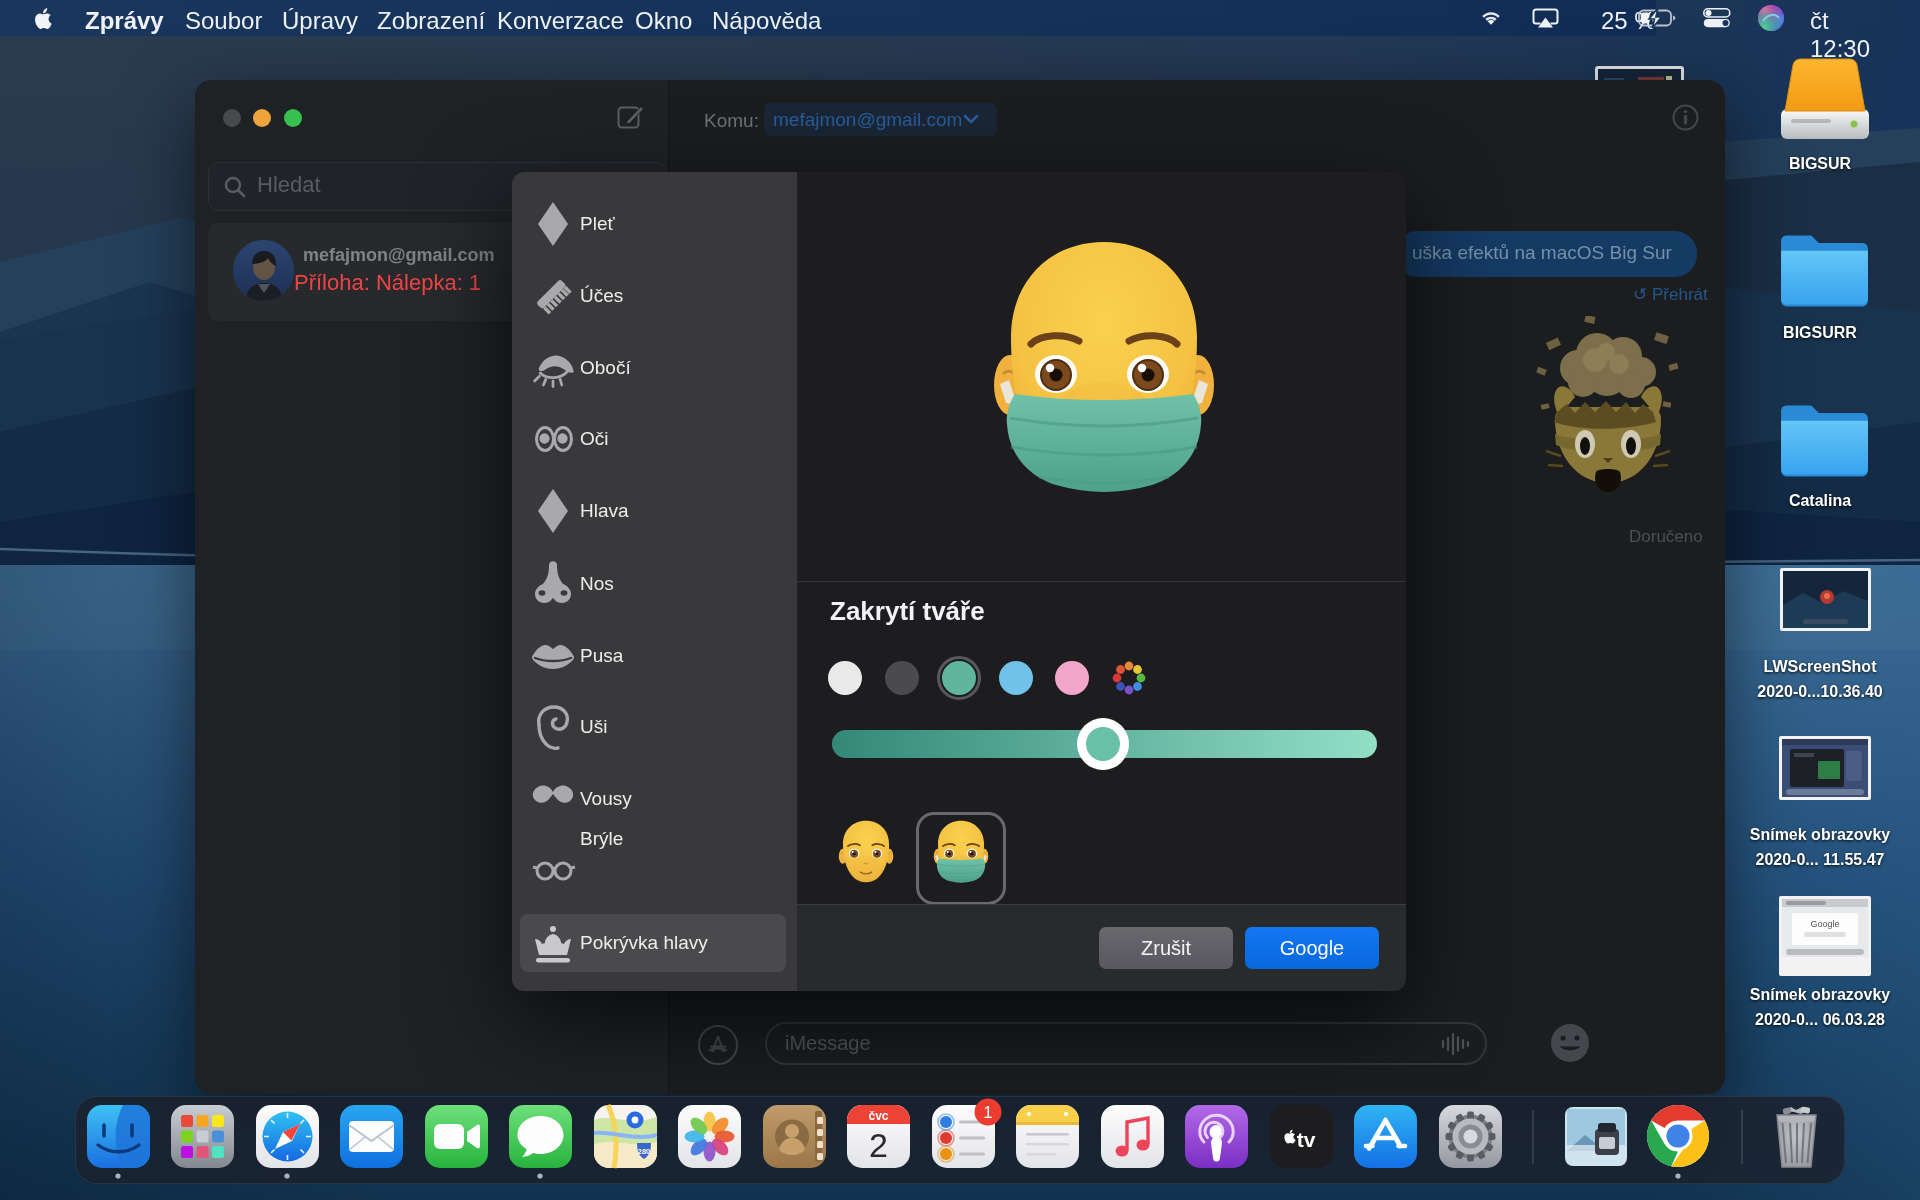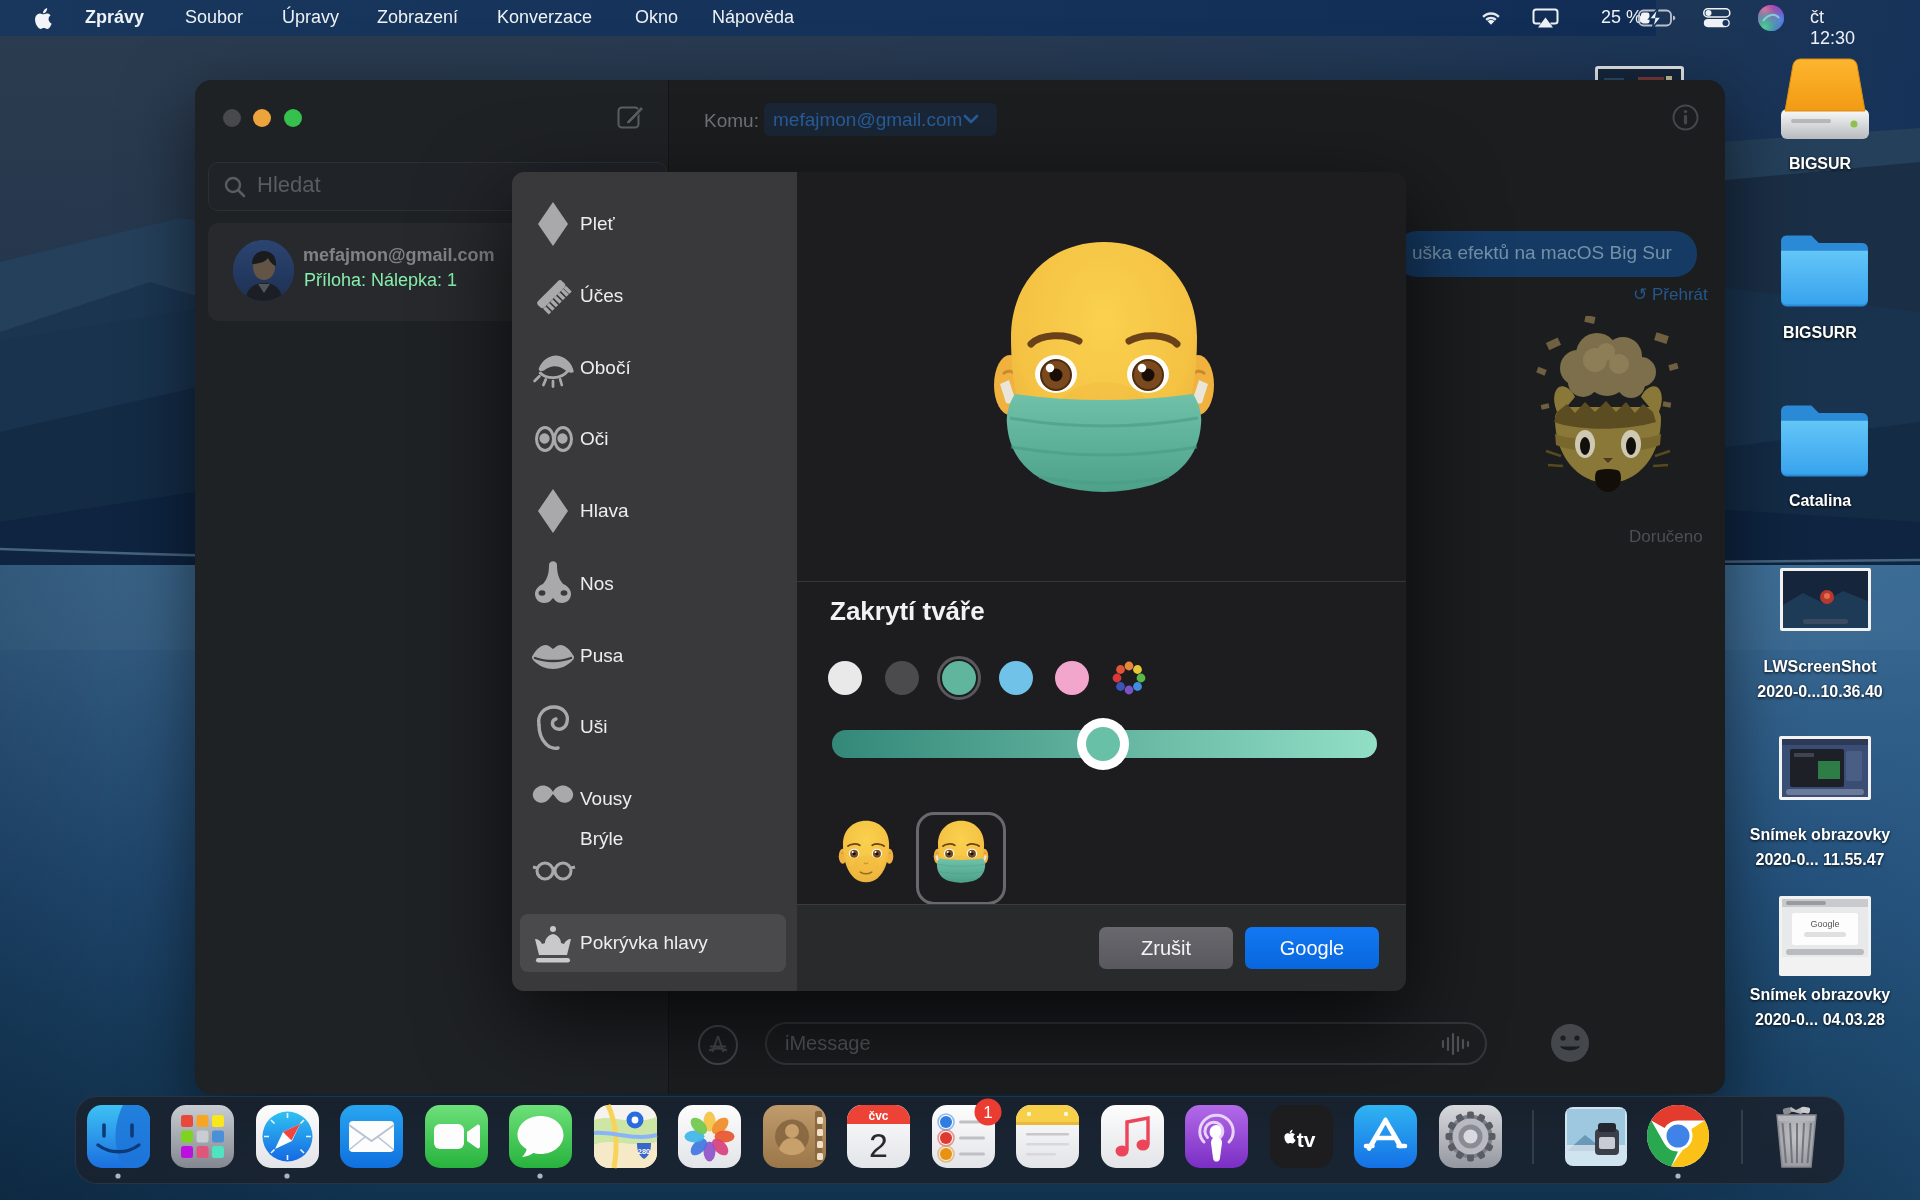--- a/index.html
+++ b/index.html
@@ -48,21 +48,21 @@
     <polygon points="0,522 260,482 560,532 900,497 1240,537 1600,502 1920,522 1920,620 0,620" fill="#0e2440"></polygon>
 
     <rect x="0" y="565" width="1920" height="635" fill="url(#water)"></rect>
     <rect x="0" y="565" width="1920" height="85" fill="#47759c" opacity="0.45"></rect>
     <path d="M0 549 Q 300 560 600 564 T 1200 566 T 1920 560" stroke="#7da3bd" stroke-width="2.5" fill="none" opacity="0.5"></path>
     <rect x="0" y="565" width="1920" height="635" fill="url(#waterx)"></rect>
   </svg>
 
   <div class="abs" id="menubar" style="left:0;top:0;width:1656px;height:36px;
        background:linear-gradient(90deg,#19375d 0%,#15335a 55%,#112d55 100%);
-       color:#eef1f5;font-size:18px;">
+       color:#eef1f5;font-size:24px;">
     <svg class="abs" style="left:33px;top:7px;" width="19" height="23" viewBox="0 0 17 20">
       <path fill="#f2f4f7" d="M13.9 10.6c0-2.2 1.8-3.3 1.9-3.4-1-1.5-2.6-1.7-3.2-1.7-1.4-.1-2.7.8-3.4.8-.7 0-1.8-.8-2.9-.8C4.8 5.5 3.4 6.4 2.6 7.8 1 10.6 2.2 14.7 3.8 17c.8 1.1 1.7 2.4 2.9 2.3 1.2 0 1.6-.7 3-.7s1.8.7 3 .7 2-1.1 2.8-2.2c.9-1.3 1.2-2.5 1.2-2.6 0 0-2.4-.9-2.8-3.9zM11.7 3.9c.6-.8 1.1-1.9 1-3-.9 0-2.1.6-2.7 1.4-.6.7-1.2 1.9-1 3 1.1.1 2.1-.6 2.7-1.4z"></path>
     </svg>
     <span class="abs" style="left:85px;top:7px;font-weight:bold;">Zprávy</span>
     <span class="abs" style="left:185px;top:7px;">Soubor</span>
     <span class="abs" style="left:282px;top:7px;">Úpravy</span>
     <span class="abs" style="left:377px;top:7px;">Zobrazení</span>
     <span class="abs" style="left:497px;top:7px;">Konverzace</span>
     <span class="abs" style="left:635px;top:7px;">Okno</span>
     <span class="abs" style="left:712px;top:7px;">Nápověda</span>
@@ -178,21 +178,21 @@
             </linearGradient>
           </defs>
         <rect width="61" height="61" fill="url(#avbg)"></rect>
         <ellipse cx="31" cy="27" rx="11" ry="13" fill="#8a7460"></ellipse>
         <path d="M19 24c0-9 6-13 12-13s13 4 12 15c-5-2-7-6-8-8-3 4-9 6-16 6z" fill="#23262b"></path>
         <path d="M12 61c2-14 10-18 19-18s17 4 19 18z" fill="#262b33"></path>
         <path d="M25 44h12l-6 9z" fill="#70757c"></path>
       </svg>
     </div>
     <span class="abs" style="left:108px;top:165px;font-size:18px;font-weight:bold;color:#7f8387;">mefajmon@gmail.com</span>
-    <span class="abs" style="left:109px;top:190px;font-size:18px;color:#86efac;">Příloha: Nálepka: 1</span>
+    <span class="abs" style="left:99px;top:190px;font-size:22px;color:#ef4444;">Příloha: Nálepka: 1</span>
 
     <div class="abs" style="left:1200px;top:151px;width:302px;height:46px;background:#153a64;
          border-radius:22px;"></div>
     <span class="abs" style="left:1217px;top:162px;font-size:19px;color:#7591a8;">uška efektů na macOS Big Sur</span>
     <span class="abs" style="left:1438px;top:204px;font-size:17px;color:#25578c;">↺ Přehrát</span>
 
     <svg class="abs" style="left:1338px;top:236px;" width="150" height="186" viewBox="0 0 150 186">
       <g>
 
         <g fill="#6e6040">
@@ -516,21 +516,21 @@
         <rect width="86" height="58" fill="#e8e9ea"></rect>
         <rect x="0" y="0" width="86" height="8" fill="#c9cacd"></rect>
         <rect x="4" y="2" width="40" height="4" rx="2" fill="#9a9ba0"></rect>
         <rect x="10" y="14" width="66" height="32" rx="2" fill="#fdfdfd"></rect>
         <text x="43" y="28" font-size="9" fill="#555" text-anchor="middle" font-family="Liberation Sans">Google</text>
         <rect x="22" y="33" width="42" height="5" rx="2.5" fill="#dfe0e2"></rect>
         <rect x="4" y="50" width="78" height="6" rx="3" fill="#b9bbbf"></rect>
       </svg>
     </div>
     <span class="abs" style="left:0;top:950px;width:200px;text-shadow:0 1px 3px rgba(0,0,0,0.9);font-weight:bold;">Snímek obrazovky</span>
-    <span class="abs" style="left:0;top:975px;width:200px;text-shadow:0 1px 3px rgba(0,0,0,0.9);font-weight:bold;">2020-0... 04.03.28</span>
+    <span class="abs" style="left:0;top:975px;width:200px;text-shadow:0 1px 3px rgba(0,0,0,0.9);font-weight:bold;">2020-0... 06.03.28</span>
   </div>
 
   <div class="abs" id="dock" style="left:75px;top:1096px;width:1770px;height:88px;
        background:rgba(27,33,44,0.82);border-radius:22px;border:1px solid rgba(120,130,150,0.18);"></div>
   <svg class="abs" style="left:0;top:1096px;" width="1920" height="104" viewBox="0 0 1920 104">
     <defs>
       <linearGradient id="fndr" x1="0" y1="0" x2="0" y2="1">
         <stop offset="0" stop-color="#3ec1f4"></stop>
           <stop offset="1" stop-color="#1a6fe0"></stop>
       </linearGradient>

